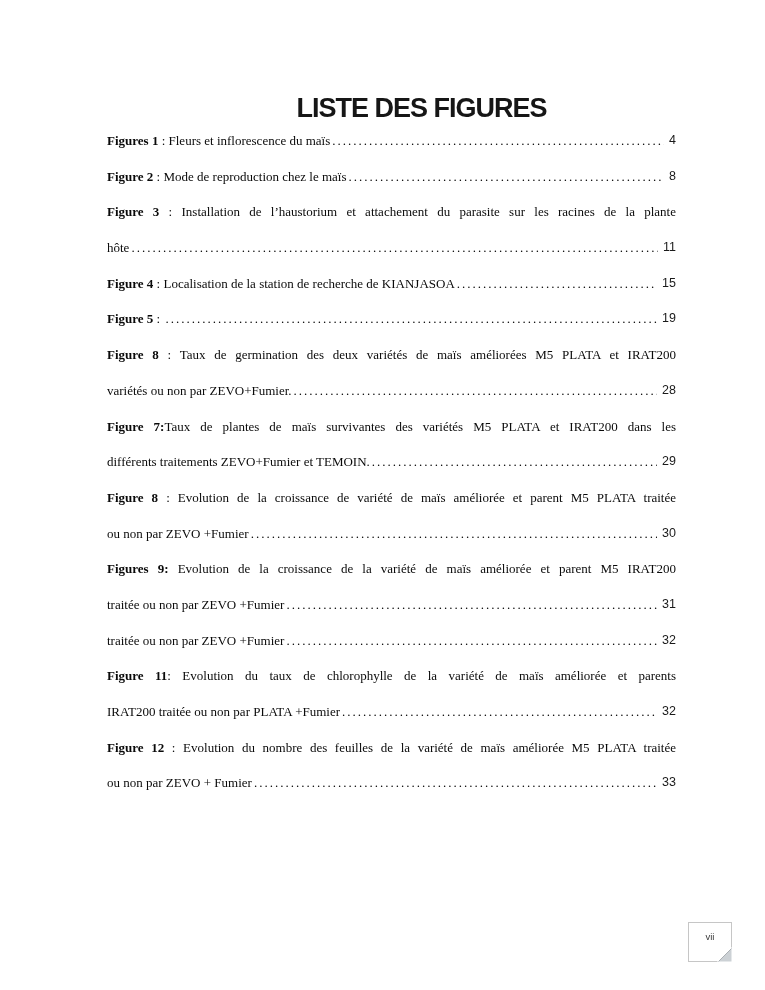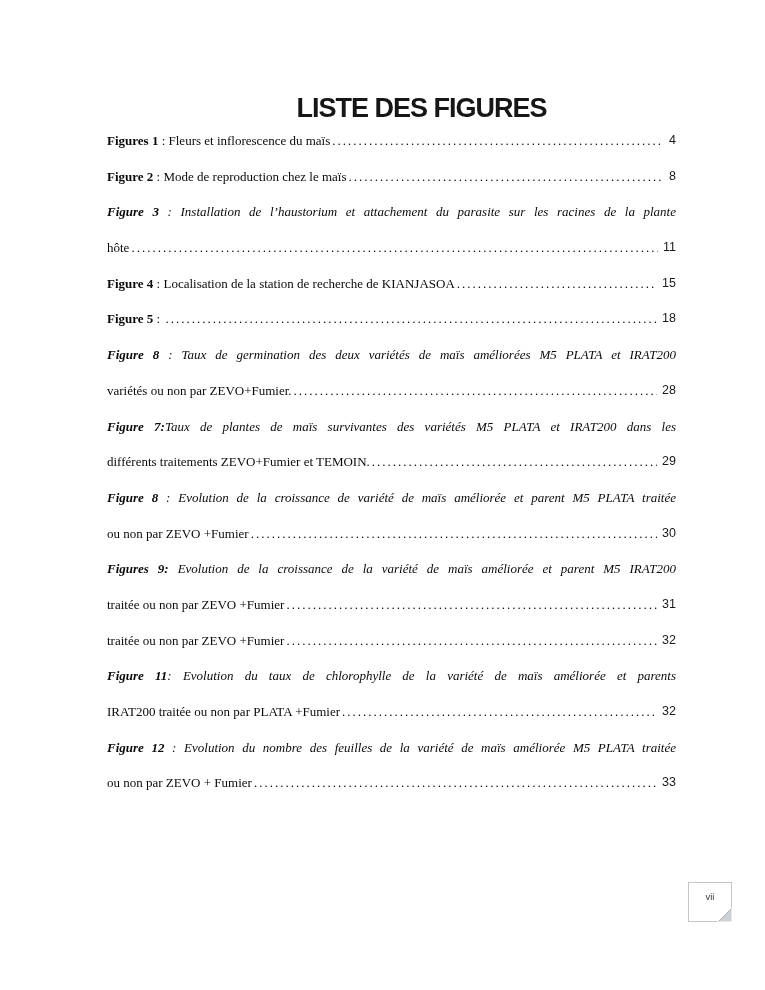--- a/index.html
+++ b/index.html
@@ -35,21 +35,20 @@
     font-size: 13px;
   }
   .line {
     line-height: 35.7px;
     height: 35.7px;
     overflow: hidden;
   }
   .jline {
     text-align: justify;
     text-align-last: justify;
-    font-style: italic;
   }
   .flexline {
     display: flex;
     align-items: flex-start;
   }
   .lbl { font-weight: bold; }
   .flexline .lbl,
   .flexline .sep,
   .flexline .txt { white-space: pre; flex: 0 0 auto; }
   .dots {
@@ -63,21 +62,21 @@
   .pg {
     flex: 0 0 auto;
     font-family: "Liberation Sans", sans-serif;
     font-size: 12.5px;
     padding-left: 5px;
     color: #1a1a1a;
   }
   .pagebox {
     position: absolute;
     left: 688px;
-    top: 882px;
+    top: 922px;
     width: 44px;
     height: 40px;
     background: #ffffff;
     border: 1px solid #c6c6c6;
     font-family: "Liberation Sans", sans-serif;
     font-size: 9.5px;
     color: #3a3a3a;
   }
   .pagebox .num {
     position: absolute;
@@ -135,21 +134,21 @@
             <span class="txt">Localisation de la station de recherche de KIANJASOA</span>
             <span class="dots">........................................................................................................................................................................................................</span>
             <span class="pg">15</span>
           </div>
         </div>
         <div class="entry">
           <div class="line flexline">
             <span class="lbl">Figure 5</span>
             <span class="sep"> : </span>
             <span class="dots">........................................................................................................................................................................................................</span>
-            <span class="pg">18</span>
+            <span class="pg">19</span>
           </div>
         </div>
         <div class="entry">
           <div class="line jline"><span class="lbl">Figure 8</span><span class="sep"> : </span><span class="txt">Taux de germination des deux variétés de maïs améliorées M5 PLATA et IRAT200</span></div>
           <div class="line flexline">
             <span class="txt">variétés ou non par ZEVO+Fumier.</span>
             <span class="dots">........................................................................................................................................................................................................</span>
             <span class="pg">28</span>
           </div>
         </div>

